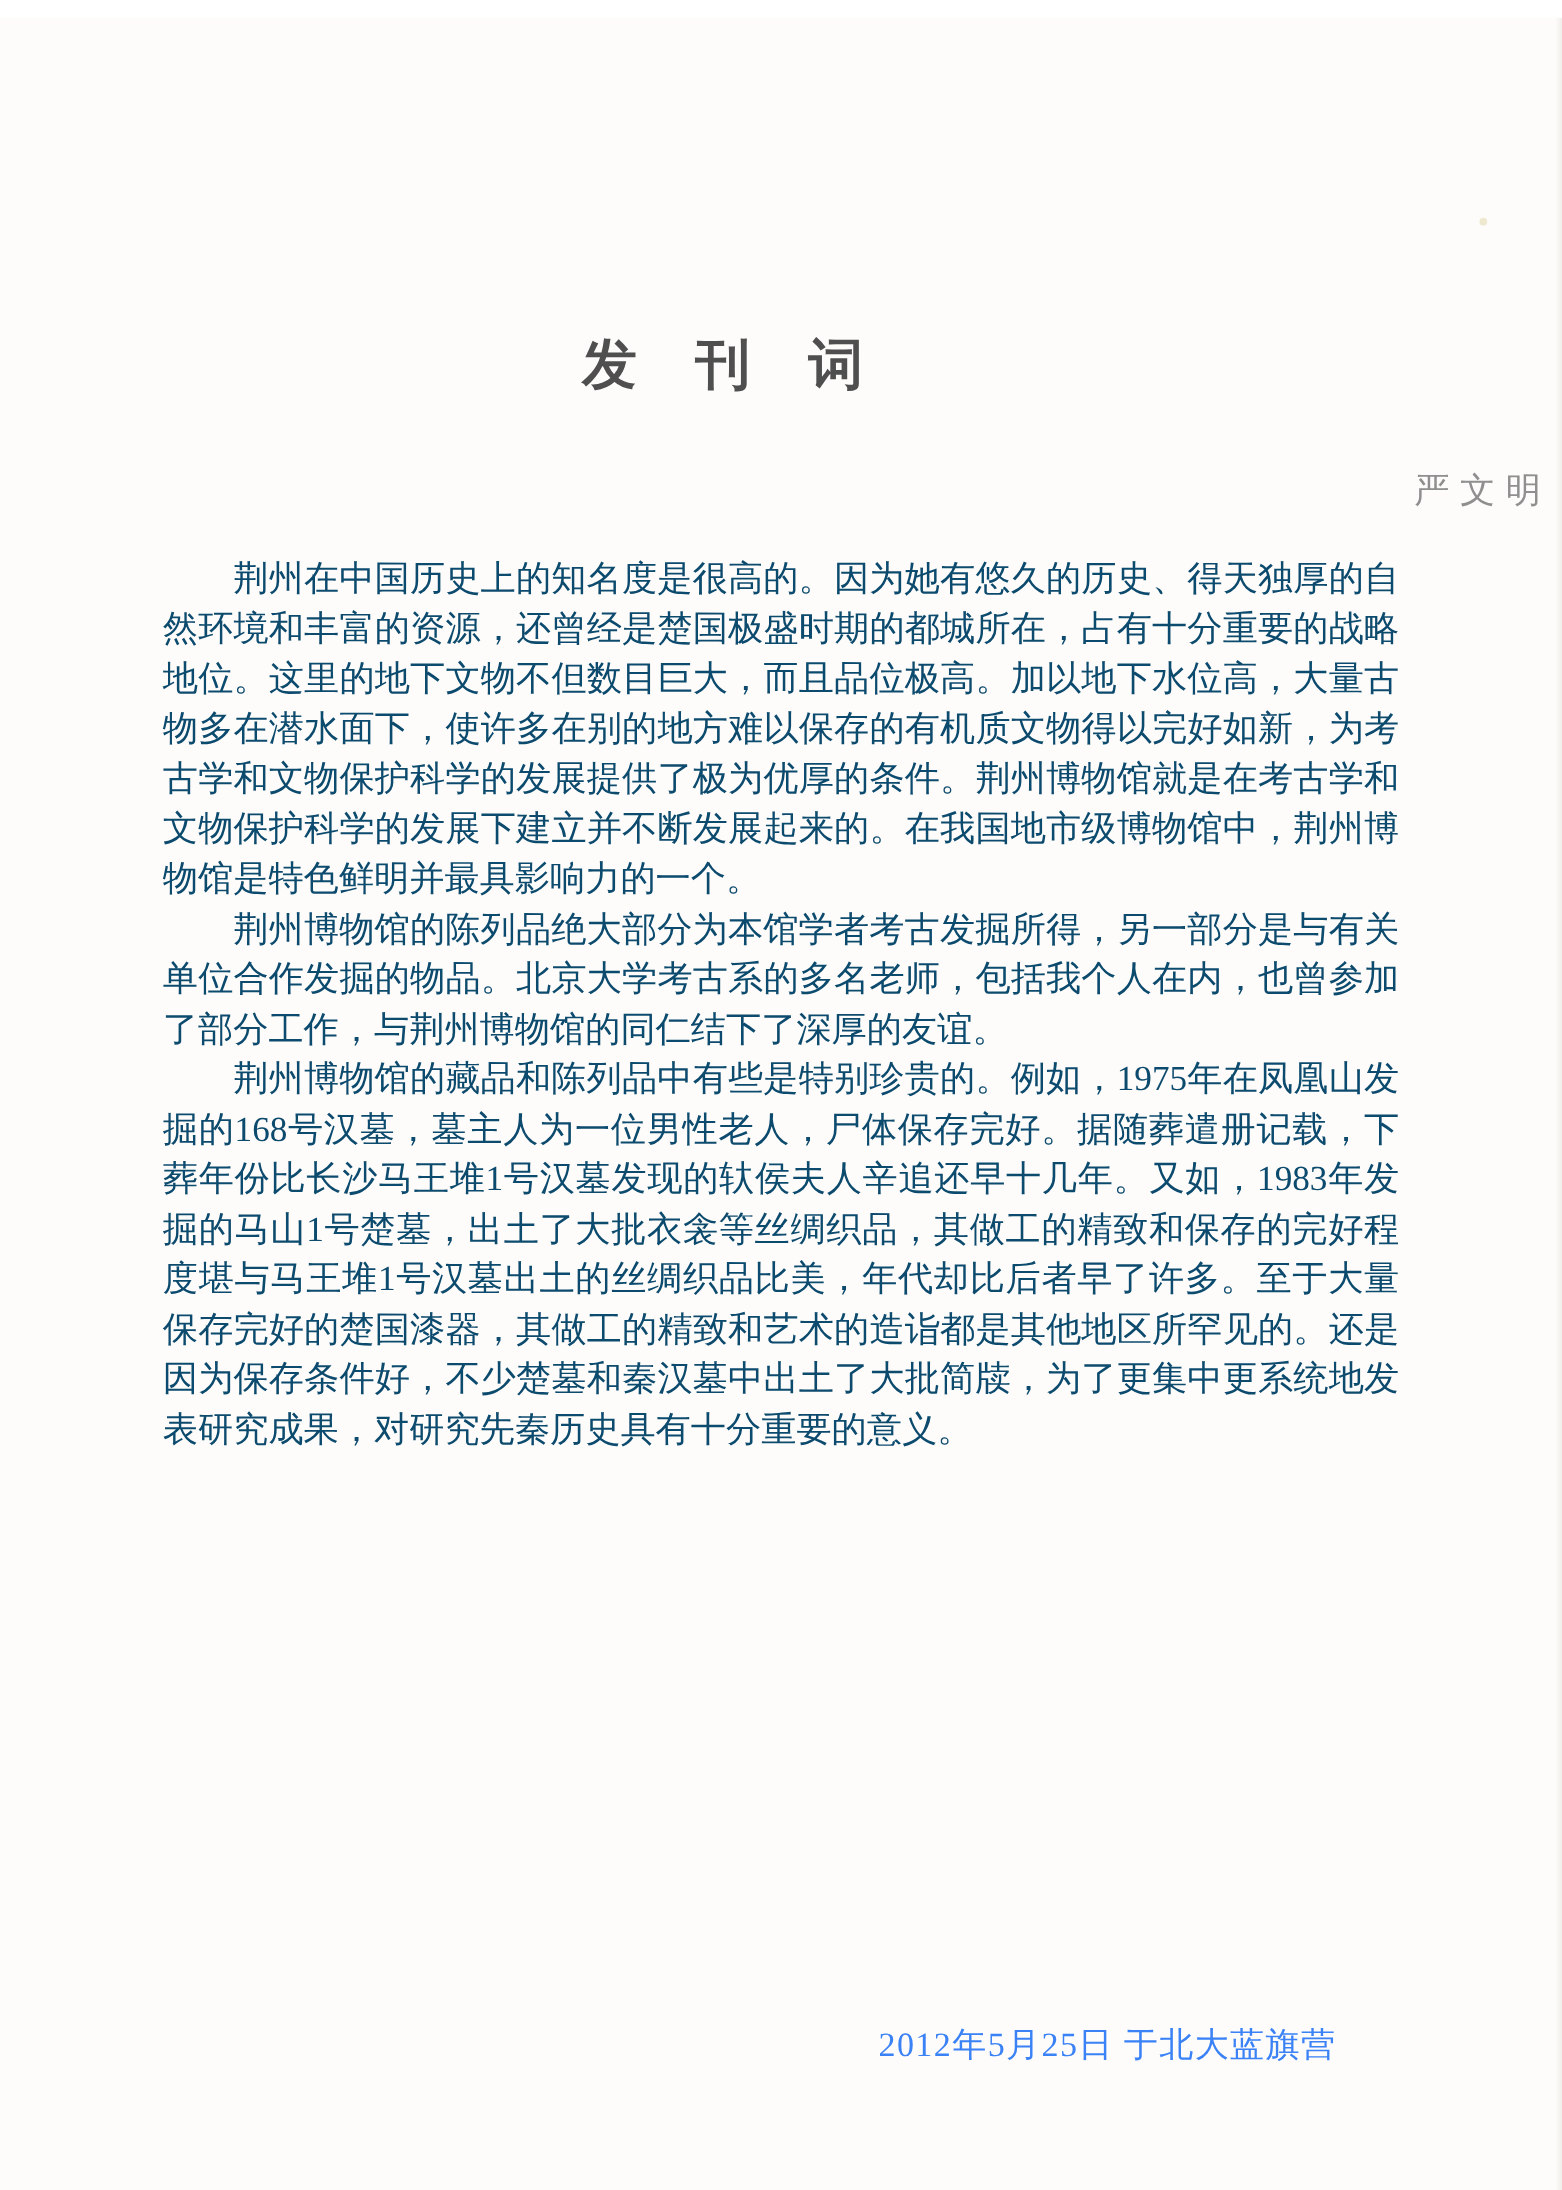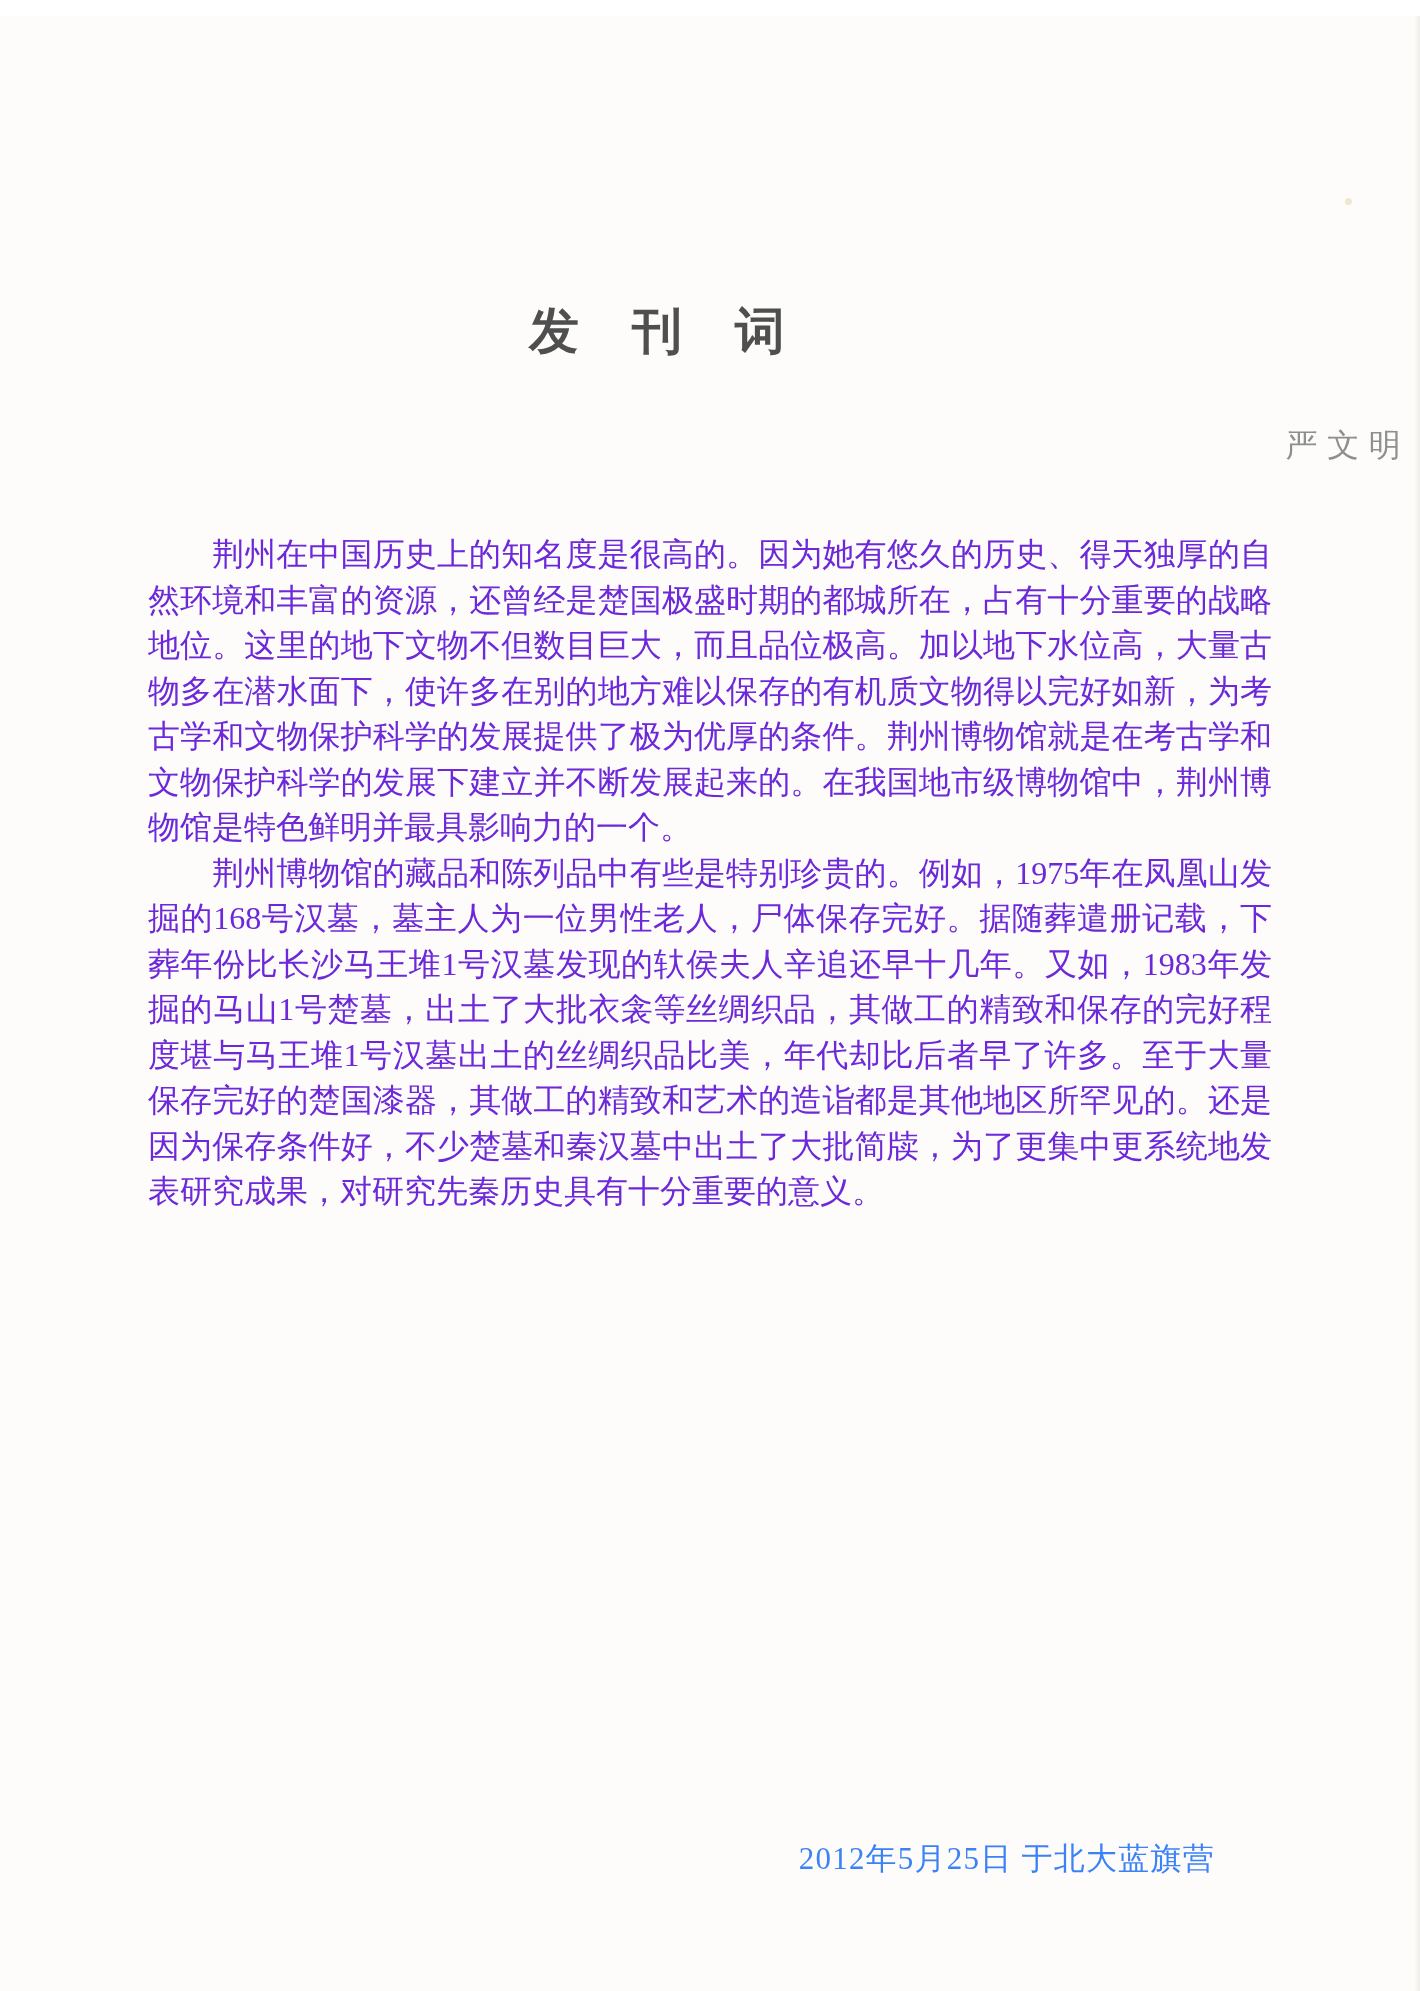--- a/index.html
+++ b/index.html
@@ -58,24 +58,24 @@
     text-align: right;
     font-size: 32px;
     font-weight: normal;
     letter-spacing: 0.3em;
     padding-right: 0.3em;
     box-sizing: border-box;
     color: #8f8f8f;
   }
   .body-text {
     position: absolute;
-    top: 516px;
+    top: 487px;
     left: 148px;
     width: 1124px;
-    color: #6d28d9;
+    color: #0c4a6e;
     font-size: 32px;
     line-height: 45.5px;
     text-align: justify;
   }
   .body-text p {
     margin: 0;
     padding: 0;
     text-indent: 2em;
   }
   .dateline {
@@ -91,20 +91,21 @@
 <body>
 
 <div class="page">
 
   <h1 class="title">发刊词</h1>
 
   <div class="author">严文明</div>
 
   <div class="body-text">
     <p>荆州在中国历史上的知名度是很高的。因为她有悠久的历史、得天独厚的自然环境和丰富的资源，还曾经是楚国极盛时期的都城所在，占有十分重要的战略地位。这里的地下文物不但数目巨大，而且品位极高。加以地下水位高，大量古物多在潜水面下，使许多在别的地方难以保存的有机质文物得以完好如新，为考古学和文物保护科学的发展提供了极为优厚的条件。荆州博物馆就是在考古学和文物保护科学的发展下建立并不断发展起来的。在我国地市级博物馆中，荆州博物馆是特色鲜明并最具影响力的一个。</p>
+    <p>荆州博物馆的陈列品绝大部分为本馆学者考古发掘所得，另一部分是与有关单位合作发掘的物品。北京大学考古系的多名老师，包括我个人在内，也曾参加了部分工作，与荆州博物馆的同仁结下了深厚的友谊。</p>
     <p>荆州博物馆的藏品和陈列品中有些是特别珍贵的。例如，1975年在凤凰山发掘的168号汉墓，墓主人为一位男性老人，尸体保存完好。据随葬遣册记载，下葬年份比长沙马王堆1号汉墓发现的轪侯夫人辛追还早十几年。又如，1983年发掘的马山1号楚墓，出土了大批衣衾等丝绸织品，其做工的精致和保存的完好程度堪与马王堆1号汉墓出土的丝绸织品比美，年代却比后者早了许多。至于大量保存完好的楚国漆器，其做工的精致和艺术的造诣都是其他地区所罕见的。还是因为保存条件好，不少楚墓和秦汉墓中出土了大批简牍，为了更集中更系统地发表研究成果，对研究先秦历史具有十分重要的意义。</p>
   </div>
 
   <div class="dateline">2012年5月25日 于北大蓝旗营</div>
 
   <div class="scan-dot"></div>
   <div class="edge-right"></div>
   <div class="edge-bottom"></div>
 
 </div>

